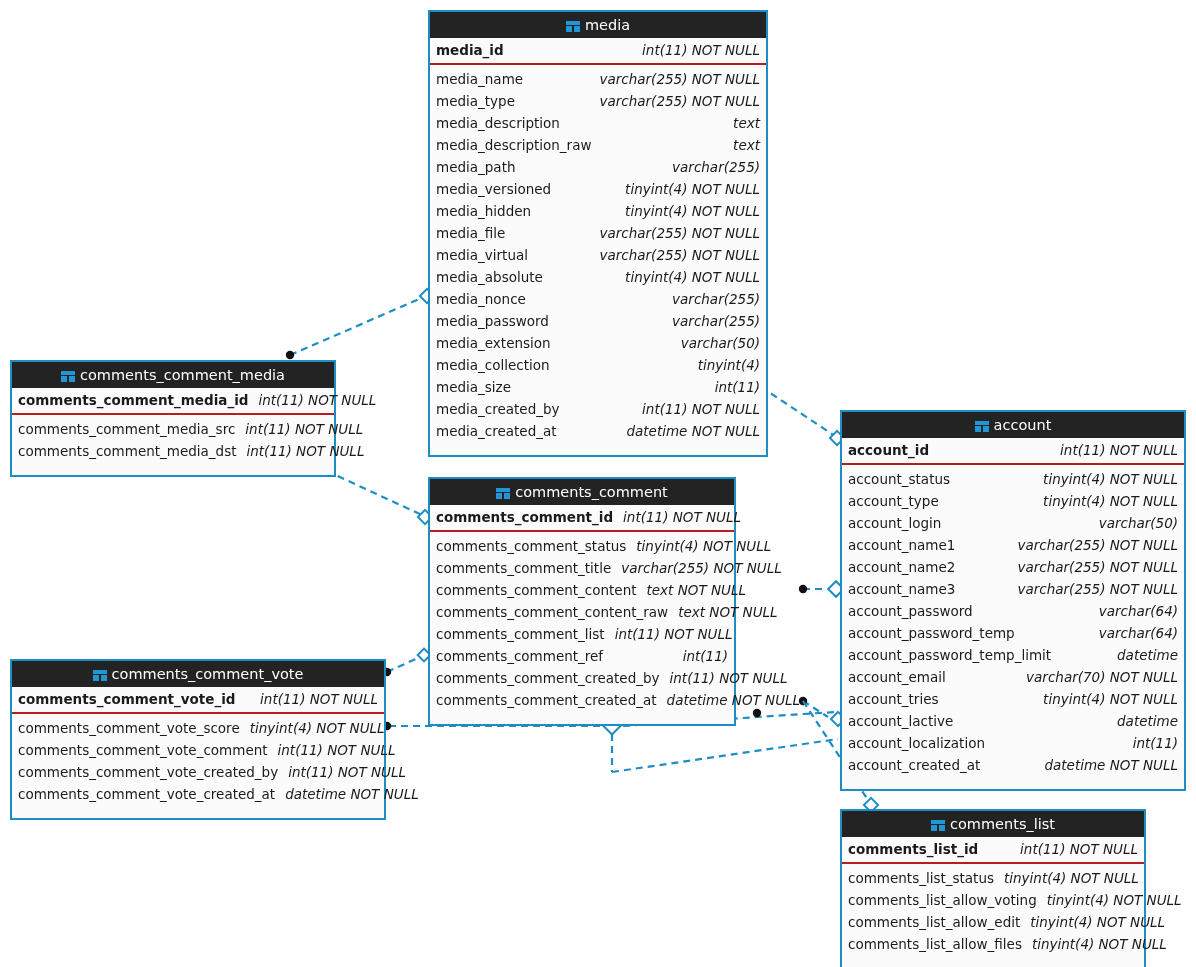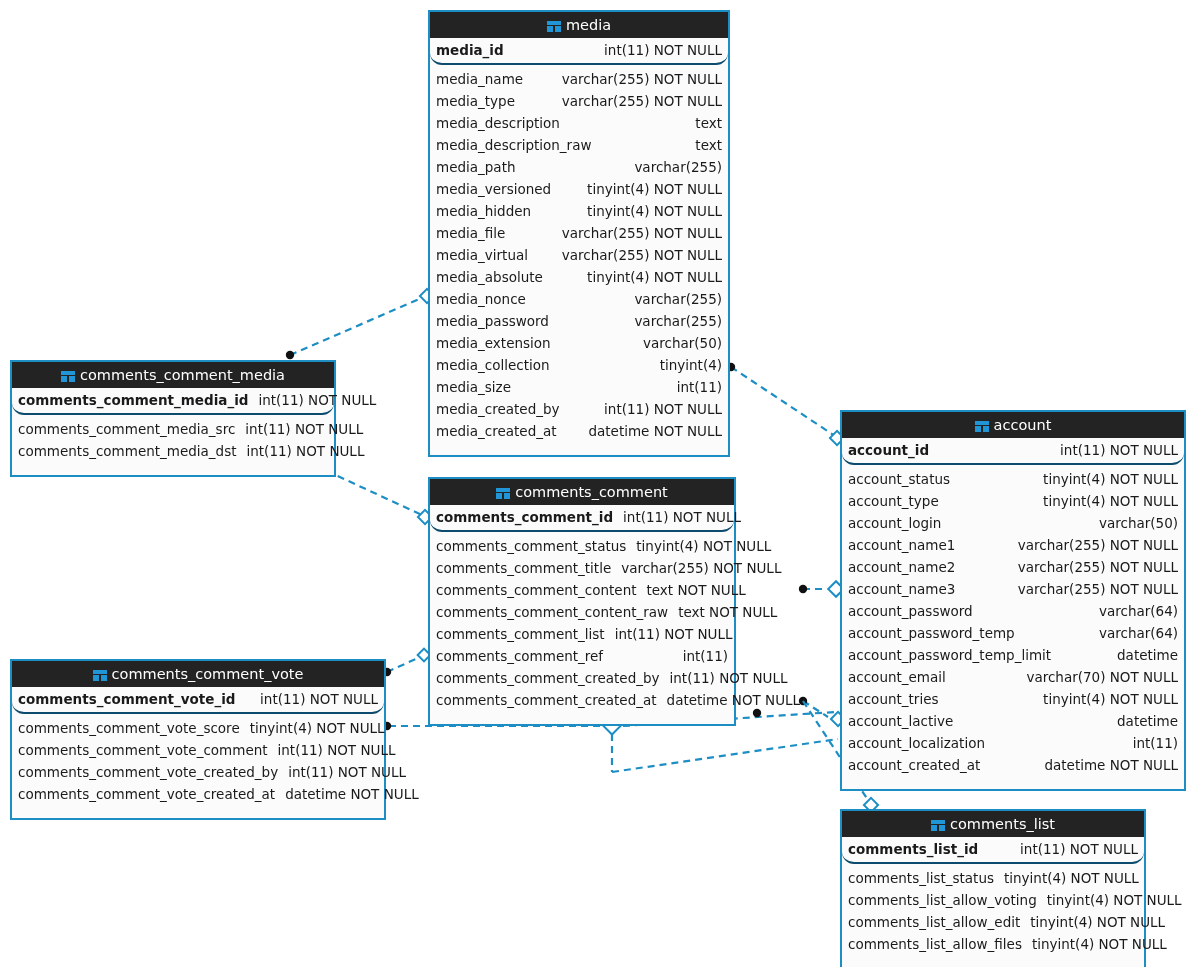--- a/index.html
+++ b/index.html
@@ -62,22 +62,21 @@
   .tbl-icon i {
     position: absolute;
     display: block;
     background: #2196d6;
   }
   .tbl-icon i.bar   { left: 0; top: 0; width: 14px; height: 4px; }
   .tbl-icon i.cellL { left: 0; top: 5px; width: 6px; height: 6px; }
   .tbl-icon i.cellR { left: 8px; top: 5px; width: 6px; height: 6px; }
 
   .entity-pk {
-    border-bottom: 2px solid #0c4a6e;
-    border-radius: 12px;
+    border-bottom: 2px solid #b91c1c;
   }
 
   .row {
     display: flex;
     align-items: baseline;
     justify-content: space-between;
     height: 22px;
     line-height: 22px;
     padding: 0 6px;
     font-size: 13.5px;
@@ -91,20 +90,21 @@
     font-weight: bold;
   }
   .row .col-name {
     text-align: left;
     padding-right: 10px;
   }
   .row .col-type {
     text-align: left;
     font-weight: normal;
     color: #1a1a1a;
+    font-style: italic;
   }
   .entity-cols {
     padding-top: 3px;
     padding-bottom: 13px;
   }
 </style>
 </head>
 <body>
 
 <div id="canvas">
@@ -162,21 +162,21 @@
     <g>
       <path d="M 612 734 L 612 772" stroke="#1c8ec4" stroke-width="2.2" stroke-dasharray="7 5" fill="none"></path>
       <path d="M 612 772 L 838 739" stroke="#1c8ec4" stroke-width="2.2" stroke-dasharray="7 5" fill="none"></path>
       <rect x="-6" y="-6" width="12" height="12" transform="translate(612,726) rotate(45)" fill="#ffffff" stroke="#1c8ec4" stroke-width="2"></rect>
       <circle cx="757" cy="713" r="4.2" fill="#111111"></circle>
     </g>
 
   </svg>
 
   <div id="entities-root">
-      <div class="entity" style="left: 428px; top: 10px; width: 302px;">
+      <div class="entity" style="left: 428px; top: 10px; width: 340px;">
         <div class="entity-header"><span class="tbl-icon"><i class="bar"></i><i class="cellL"></i><i class="cellR"></i></span><span>media</span></div>
         <div class="entity-pk">
           <div class="row">
             <span class="col-name">media_id</span>
             <span class="col-type">int(11) NOT NULL</span>
           </div>
         </div>
         <div class="entity-cols">
           <div class="row">
             <span class="col-name">media_name</span>

